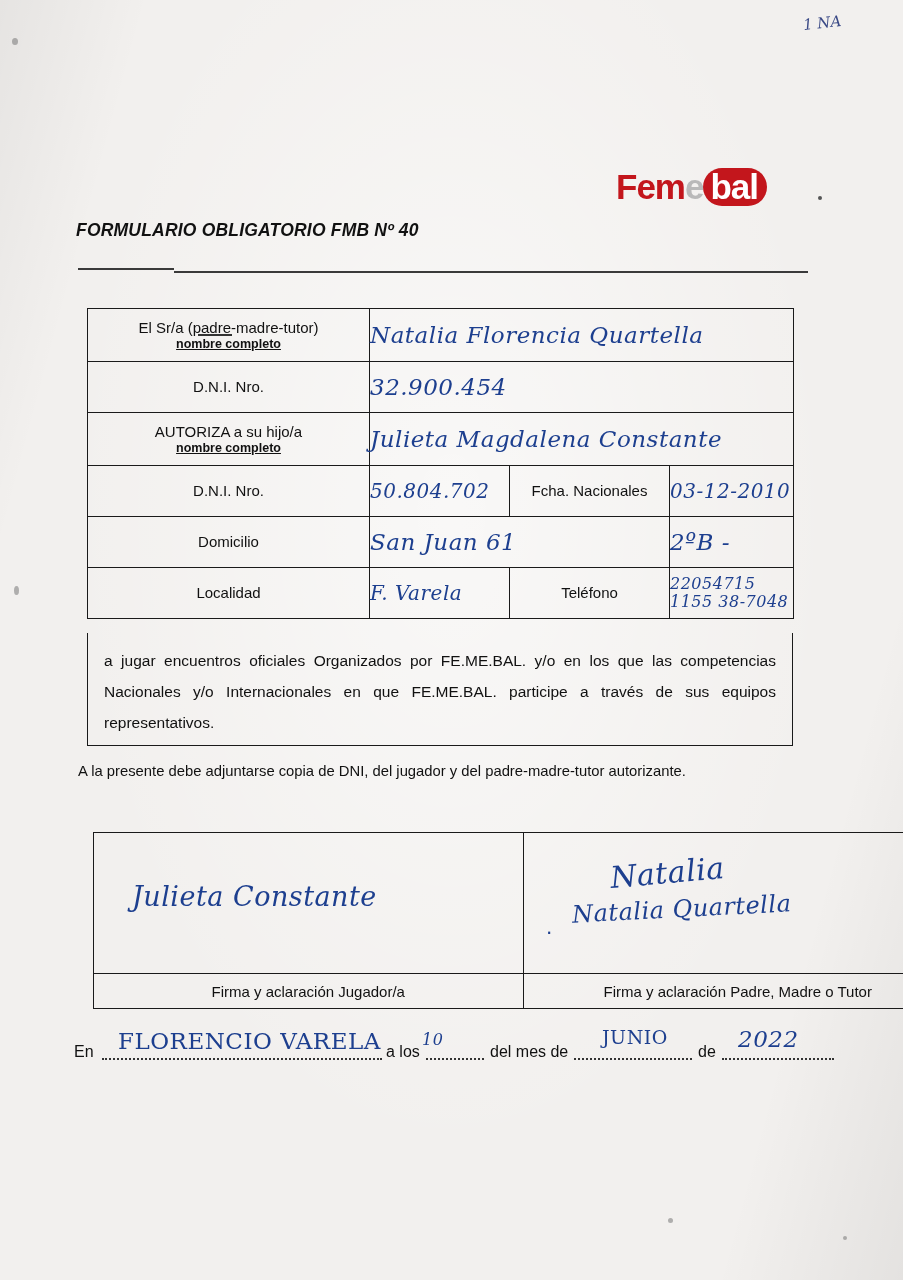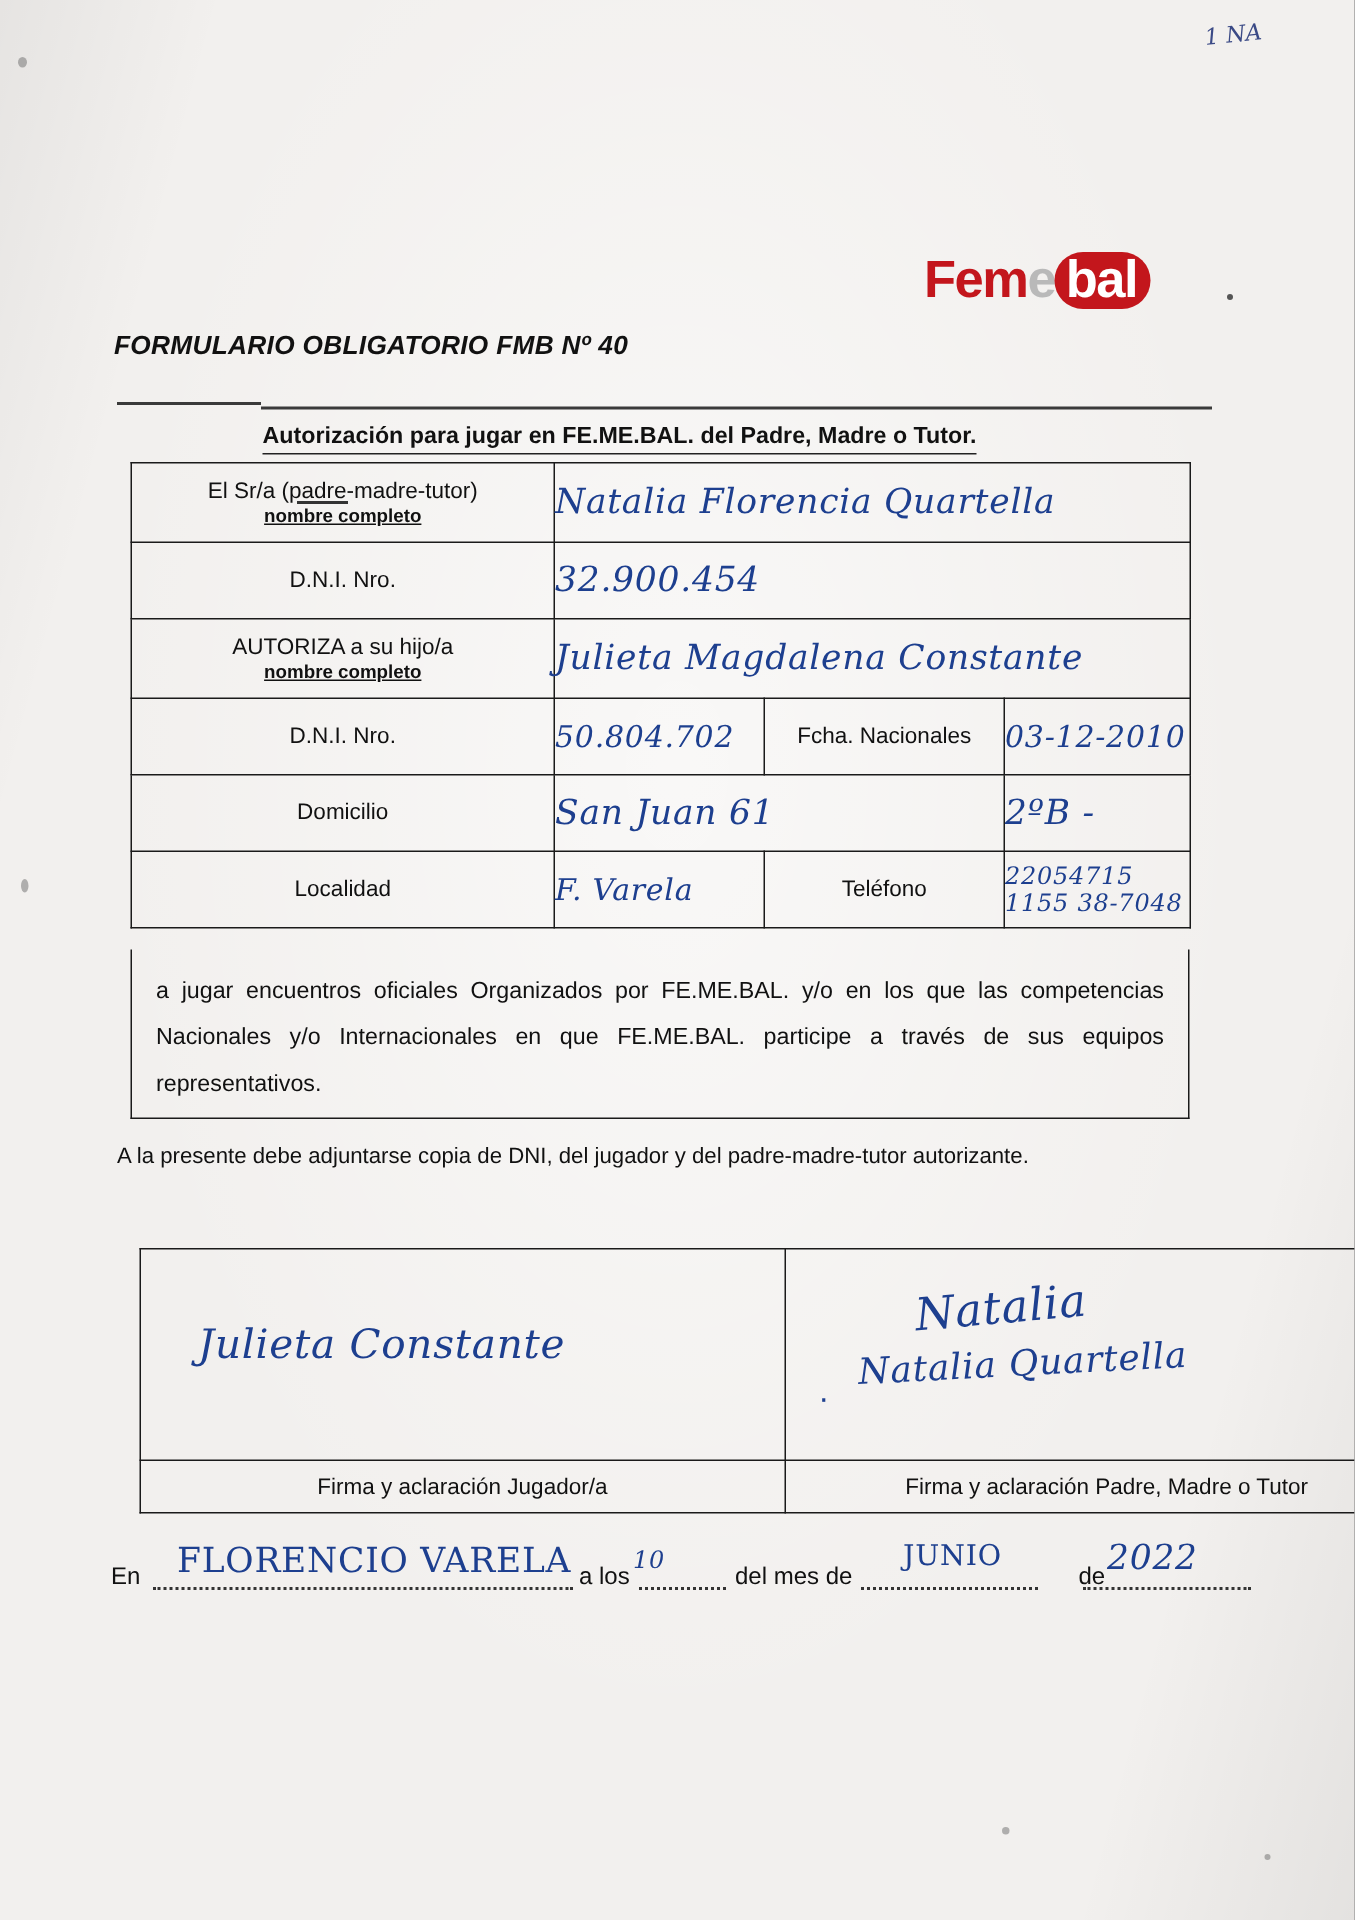--- a/index.html
+++ b/index.html
@@ -285,21 +285,20 @@
     <div class="corner-mark">1 NA</div>
 
     <div class="logo">
       <span class="l1">Fem</span><span class="l2">e</span><span class="l3">bal</span>
     </div>
     <div class="logo-dot"></div>
 
     <div class="form-title">FORMULARIO OBLIGATORIO FMB Nº 40</div>
     <div class="rule-short"></div>
     <div class="rule-long"></div>
-    <div class="subtitle">Autorización para jugar en FE.ME.BAL. del Padre, Madre o Tutor.</div>
 
     <table class="tbl">
       <colgroup>
         <col style="width:282px">
         <col style="width:140px">
         <col style="width:160px">
         <col style="width:124px">
       </colgroup>
       <tbody>
         <tr>
@@ -377,21 +376,21 @@
       <span class="hand fhand cap2" style="left:44px; top:-2px;">FLORENCIO VARELA</span>
 
       <span class="lbl-t" style="left:312px; top:13px;">a los</span>
       <div class="dots" style="left:352px; top:28px; width:58px;"></div>
       <span class="hand fhand" style="left:348px; top:0px; font-size:16px;">10</span>
 
       <span class="lbl-t" style="left:416px; top:13px;">del mes de</span>
       <div class="dots" style="left:500px; top:28px; width:118px;"></div>
       <span class="hand fhand cap2" style="left:528px; top:-4px; font-size:19px;">JUNIO</span>
 
-      <span class="lbl-t" style="left:645px; top:13px;">de</span>
+      <span class="lbl-t" style="left:624px; top:13px;">de</span>
       <div class="dots" style="left:648px; top:28px; width:112px;"></div>
       <span class="hand fhand" style="left:664px; top:-4px;">2022</span>
     </div>
 
     <div class="speck" style="left:12px; top:38px; width:6px; height:7px;"></div>
     <div class="speck" style="left:14px; top:586px; width:5px; height:9px;"></div>
     <div class="speck" style="left:668px; top:1218px; width:5px; height:5px;"></div>
     <div class="speck" style="left:843px; top:1236px; width:4px; height:4px;"></div>
   </div>
 </div>

